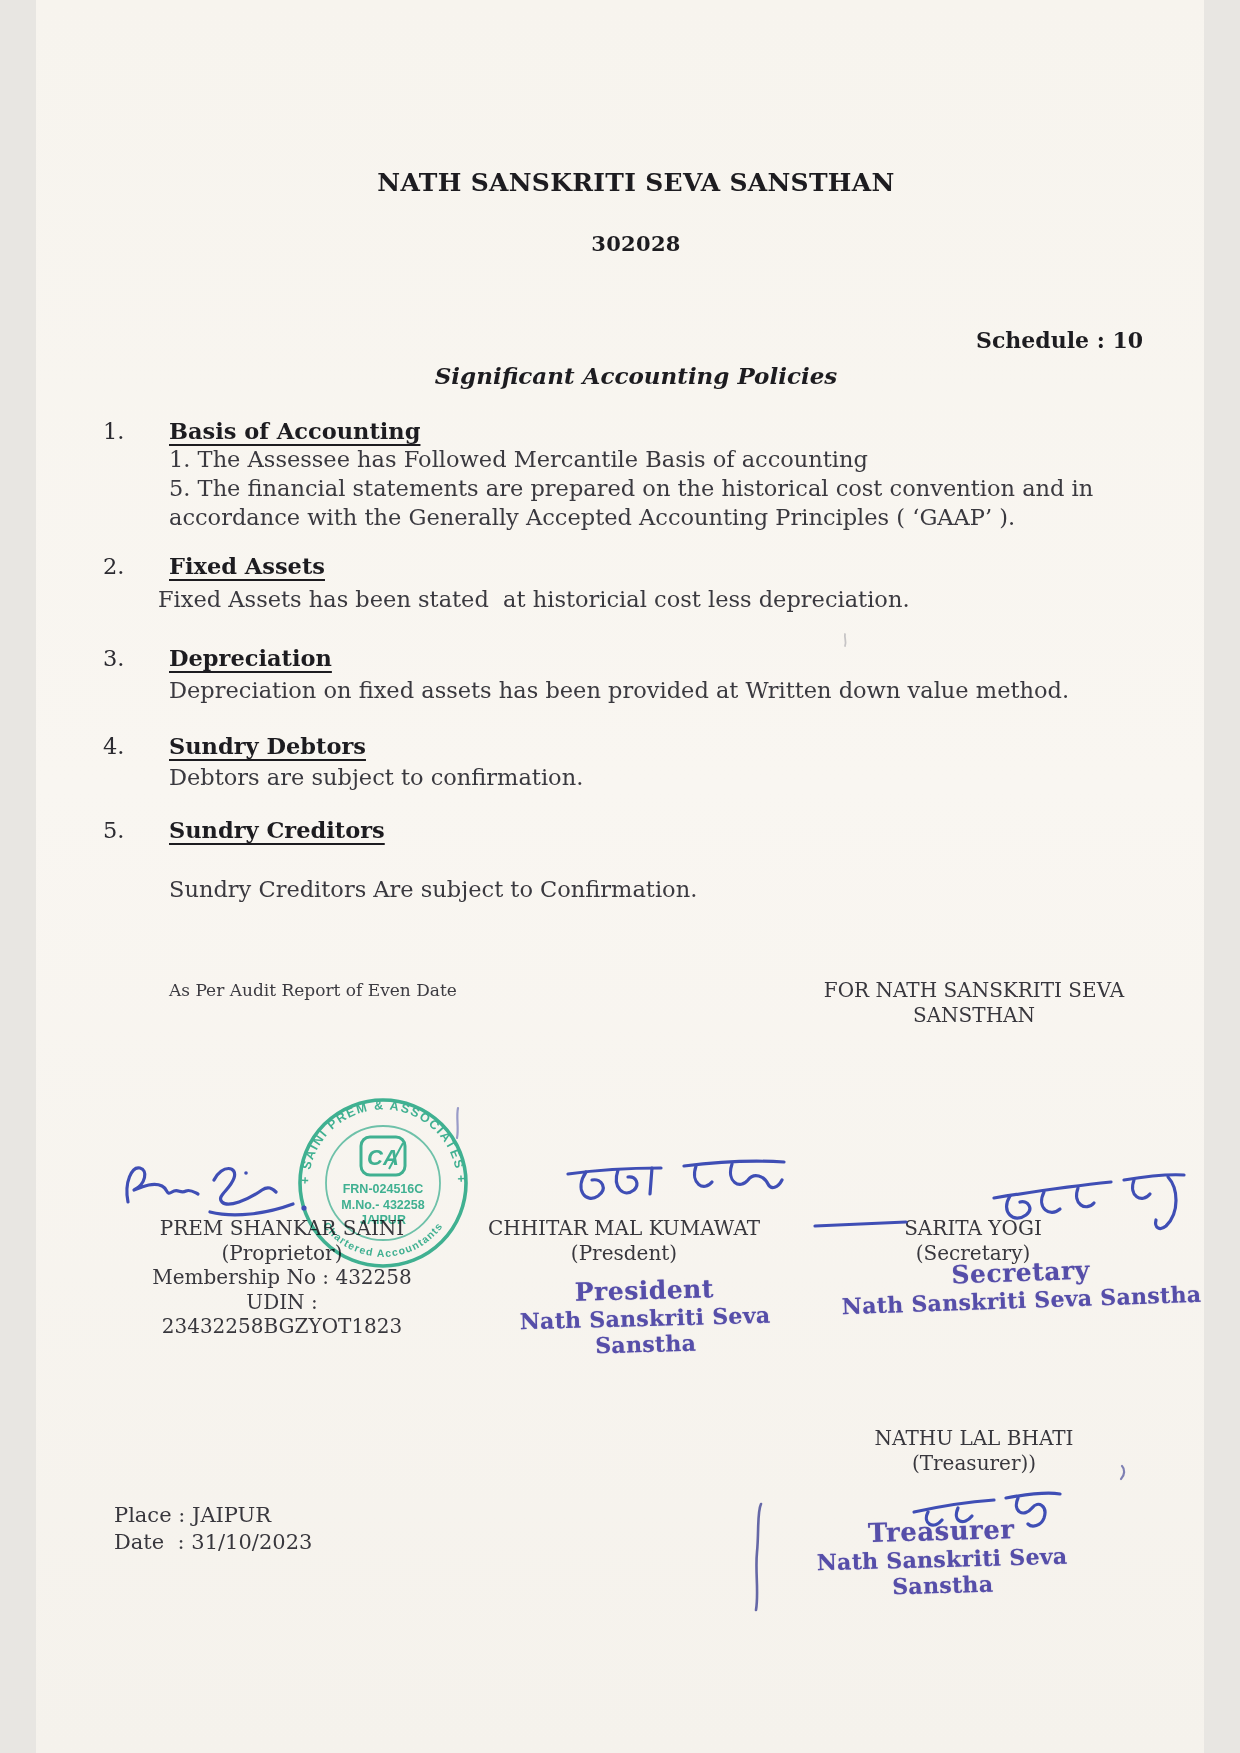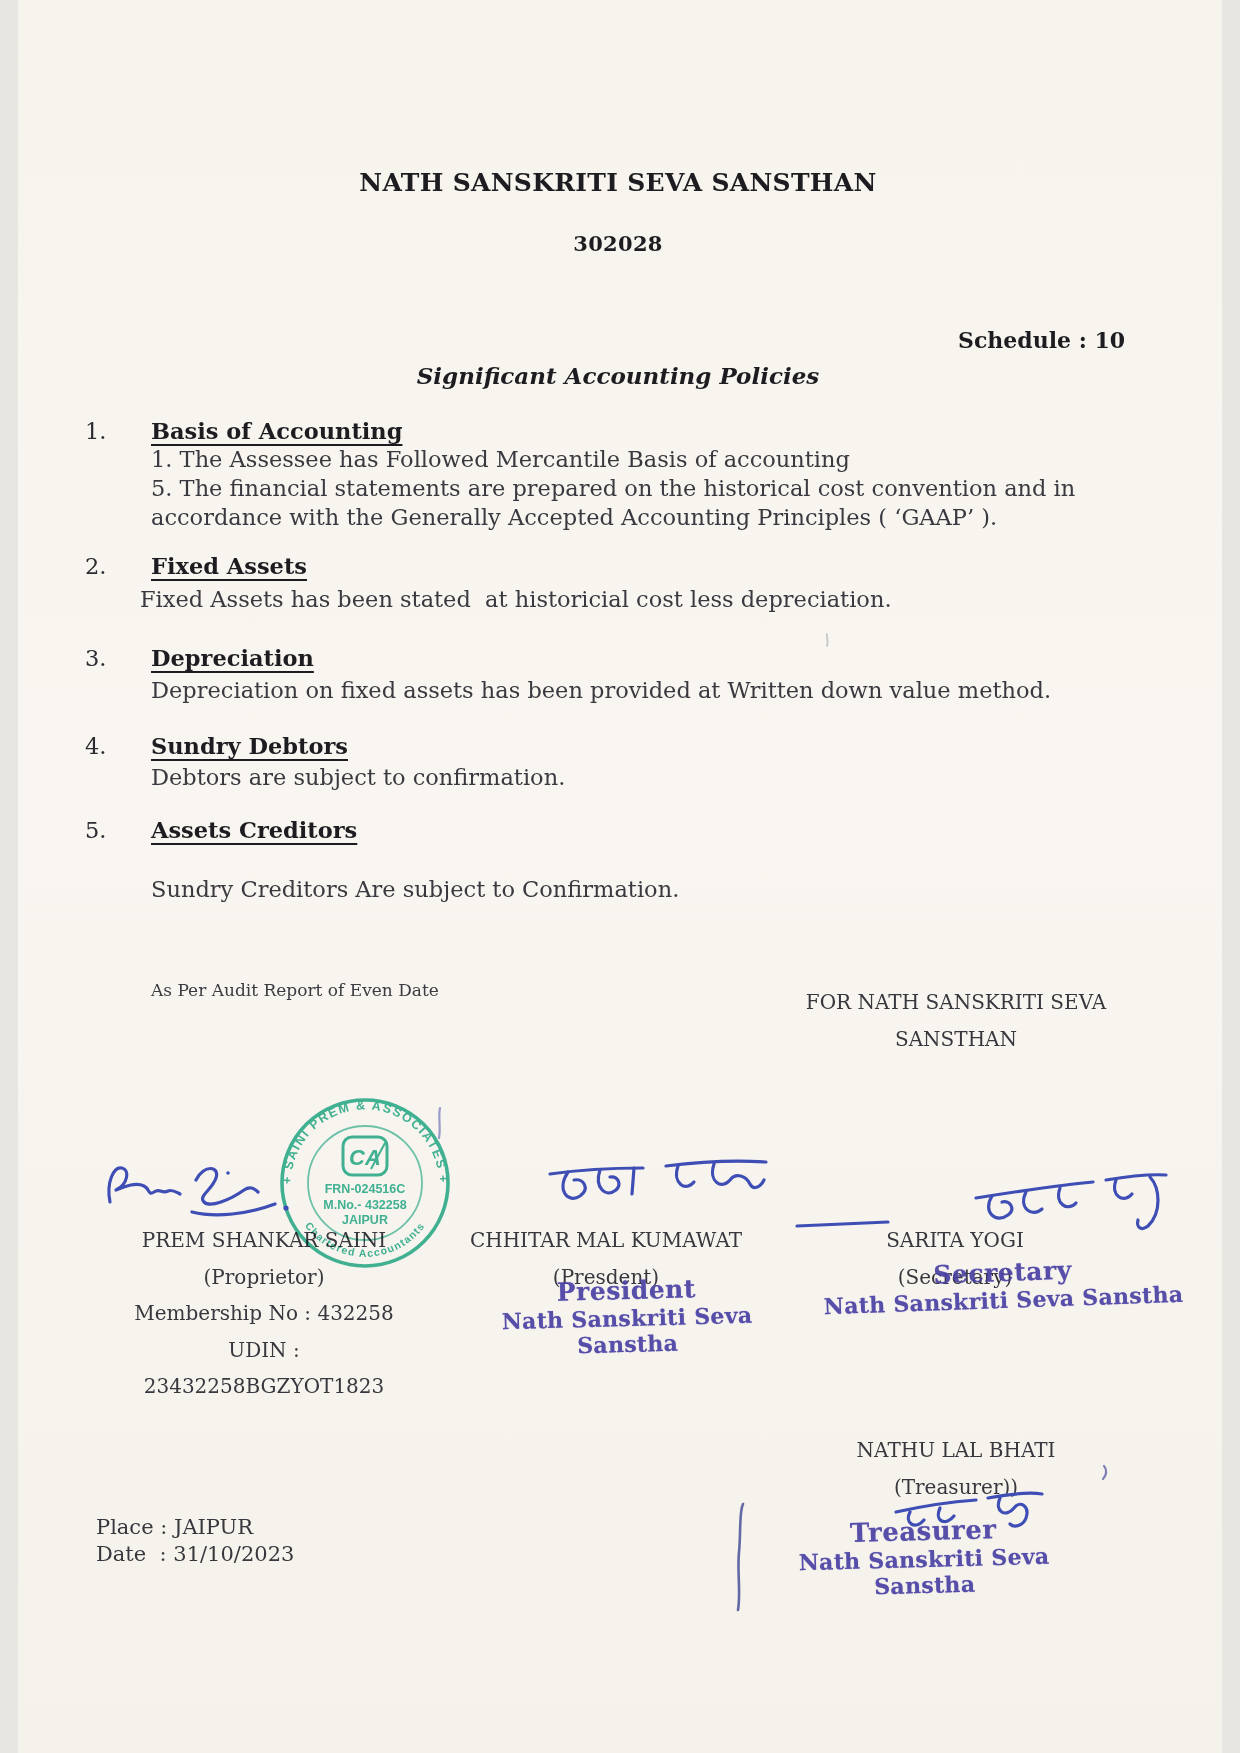--- a/index.html
+++ b/index.html
@@ -4,35 +4,34 @@
 <style>
   html,body{margin:0;padding:0;background:#e8e6e2;}
   .page{
     position:relative;
     width:1168px;height:1753px;
     margin:0 auto;
     background:linear-gradient(180deg,#f7f4ee 0%,#f9f6f1 45%,#f5f2ec 100%);
     font-family:"DejaVu Serif","Liberation Serif",serif;
     color:#36353b;
     overflow:hidden;
-    padding-left:36px;
   }
   .abs{position:absolute;}
   .ctr{text-align:center;}
   .hdr{font-weight:bold;color:#1d1c20;letter-spacing:.3px;}
   .org{font-size:25px;}
   .addr{font-size:21px;}
   .sched{font-size:22px;font-weight:bold;color:#1d1c20;}
   .title{font-size:23px;font-weight:bold;color:#1d1c20;}
   .pnum{font-size:22.5px;color:#2c2b31;}
   .phead{font-size:22.5px;font-weight:bold;color:#1d1c20;
          text-decoration:underline;text-decoration-thickness:2px;text-underline-offset:5px;}
   .pline{font-size:22.5px;line-height:29px;white-space:pre-wrap;color:#3a393f;}
   .sig-small{font-size:17px;color:#3c3b41;margin-left:40px;}
-  .sig-text{font-size:20px;color:#38373d;line-height:24.5px;white-space:pre-wrap;margin-top:12px;}
+  .sig-text{font-size:20px;color:#38373d;line-height:24.5px;white-space:pre-wrap;}
   .stamp-purple{color:#4a42a4;font-weight:bold;
                 text-shadow:0 0 1px rgba(74,66,164,.55);opacity:.93;}
   .st-line1{font-size:25px;letter-spacing:.5px;}
   .st-line2{font-size:22px;letter-spacing:.3px;}
   svg{display:block;}
   .ink path, .ink circle{stroke:#3f4eb5;fill:none;stroke-width:3.2;
       stroke-linecap:round;stroke-linejoin:round;}
   .ink circle.dot{fill:#3f4eb5;stroke:none;}
   .stamp-green{mix-blend-mode:multiply;opacity:.88;}
 </style>
@@ -61,21 +60,21 @@
 
   <div class="abs pnum" style="left:67px;top:645px;">3.</div>
   <div class="abs phead" style="left:133px;top:645px;">Depreciation</div>
   <div class="abs pline" style="left:133px;top:676px;width:985px;">Depreciation on fixed assets has been provided at Written down value method.</div>
 
   <div class="abs pnum" style="left:67px;top:733px;">4.</div>
   <div class="abs phead" style="left:133px;top:733px;">Sundry Debtors</div>
   <div class="abs pline" style="left:133px;top:763px;width:985px;">Debtors are subject to confirmation.</div>
 
   <div class="abs pnum" style="left:67px;top:817px;">5.</div>
-  <div class="abs phead" style="left:133px;top:817px;">Assets Creditors</div>
+  <div class="abs phead" style="left:133px;top:817px;">Sundry Creditors</div>
   <div class="abs pline" style="left:133px;top:846px;width:985px;margin-top:29px;">Sundry Creditors Are subject to Confirmation.</div>
 
   <div class="abs sig-small" style="left:93px;top:980px;">As Per Audit Report of Even Date</div>
 
 
   <div class="abs ctr" style="left:96px;top:1216px;width:300px;">
     <div class="sig-text">PREM SHANKAR SAINI</div>
     <div class="sig-text">(Proprietor)</div>
     <div class="sig-text">Membership No : 432258</div>
     <div class="sig-text">UDIN :</div>

